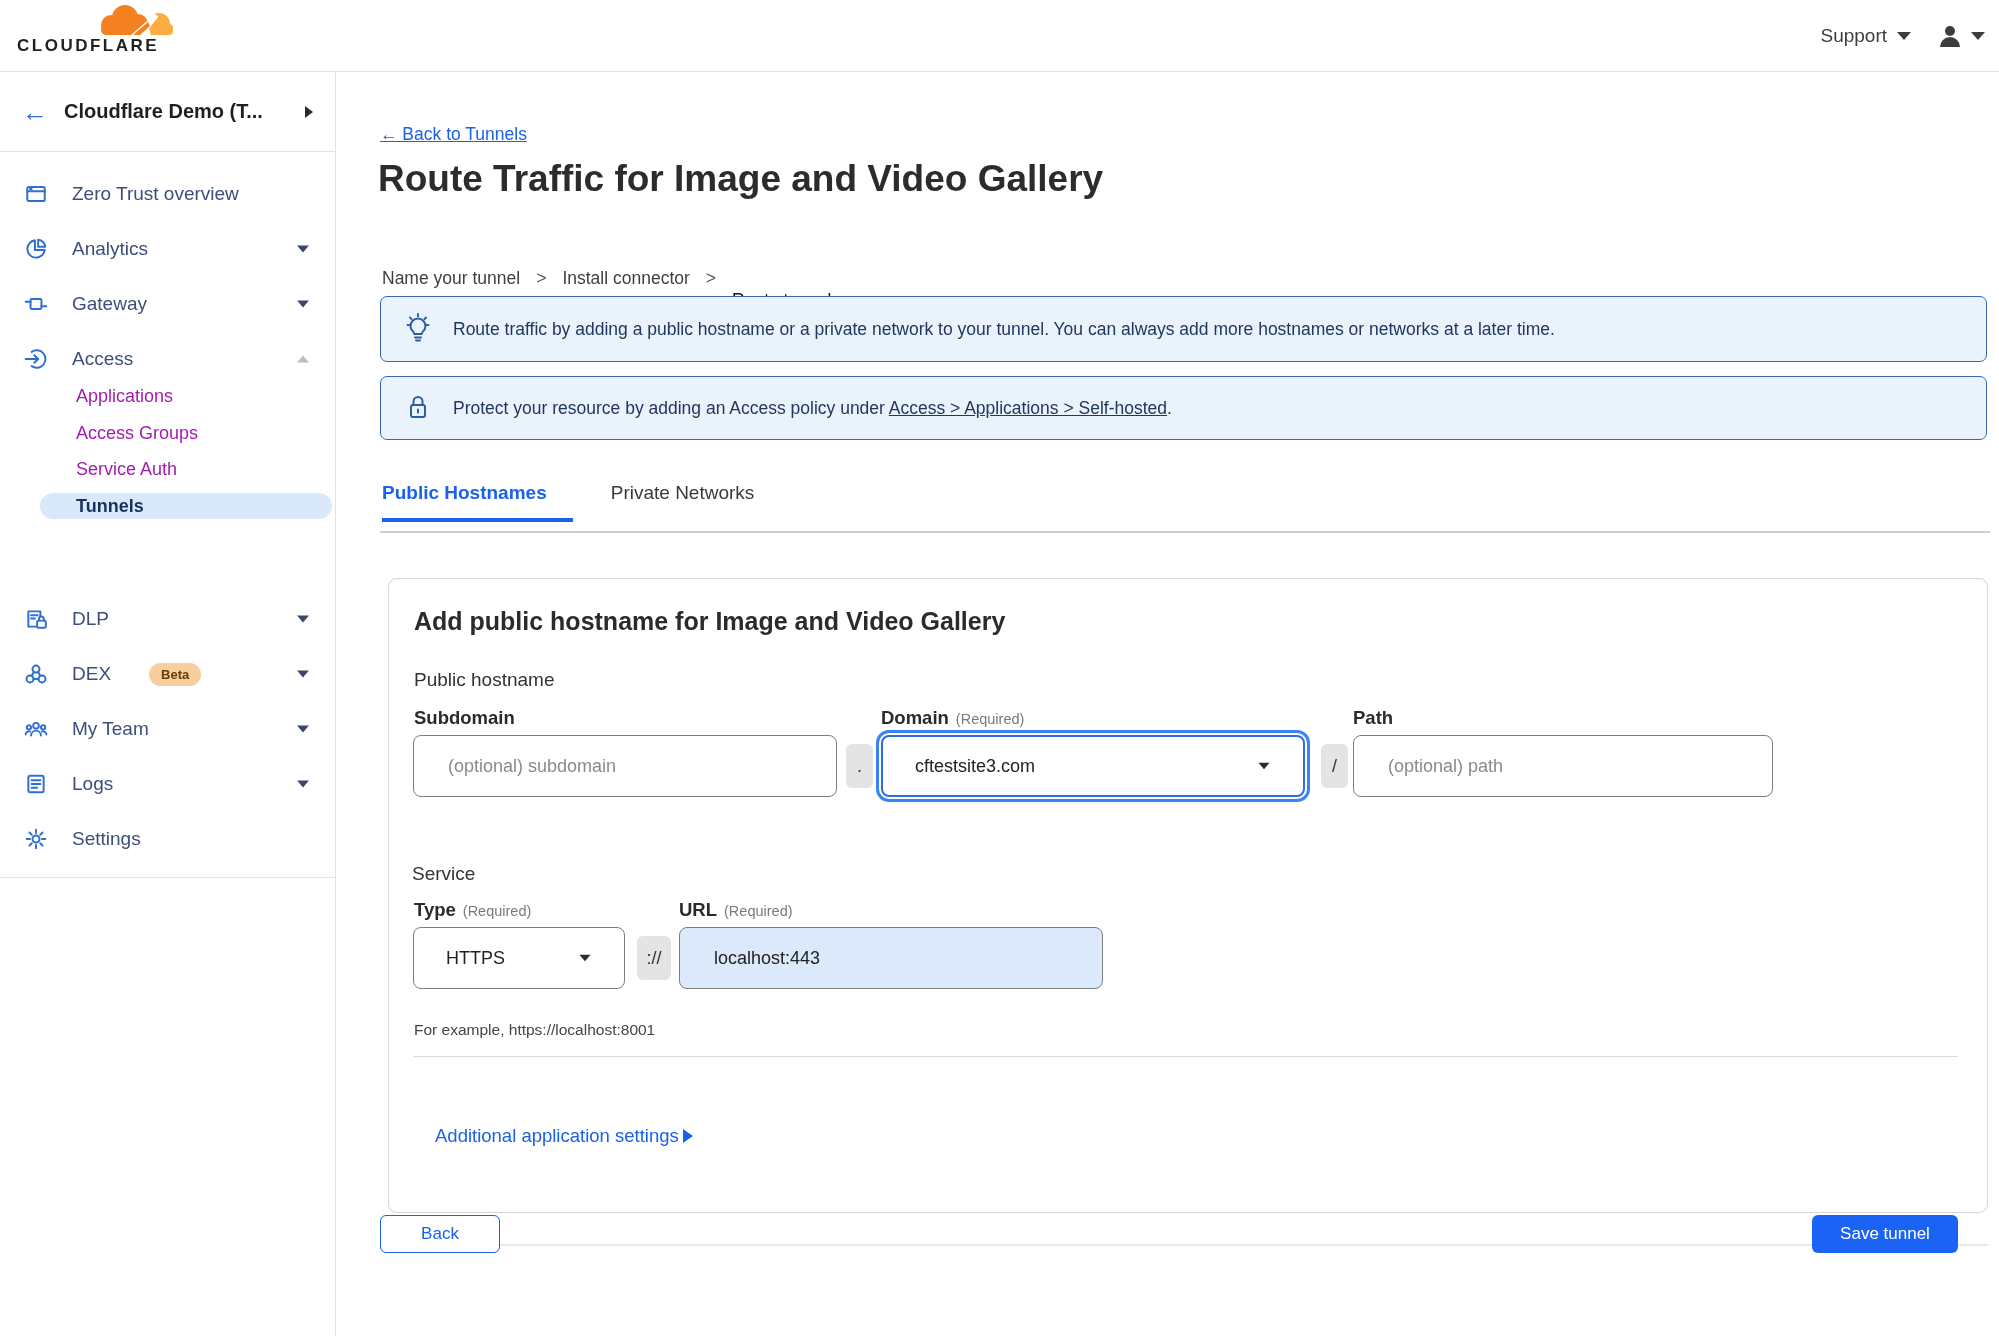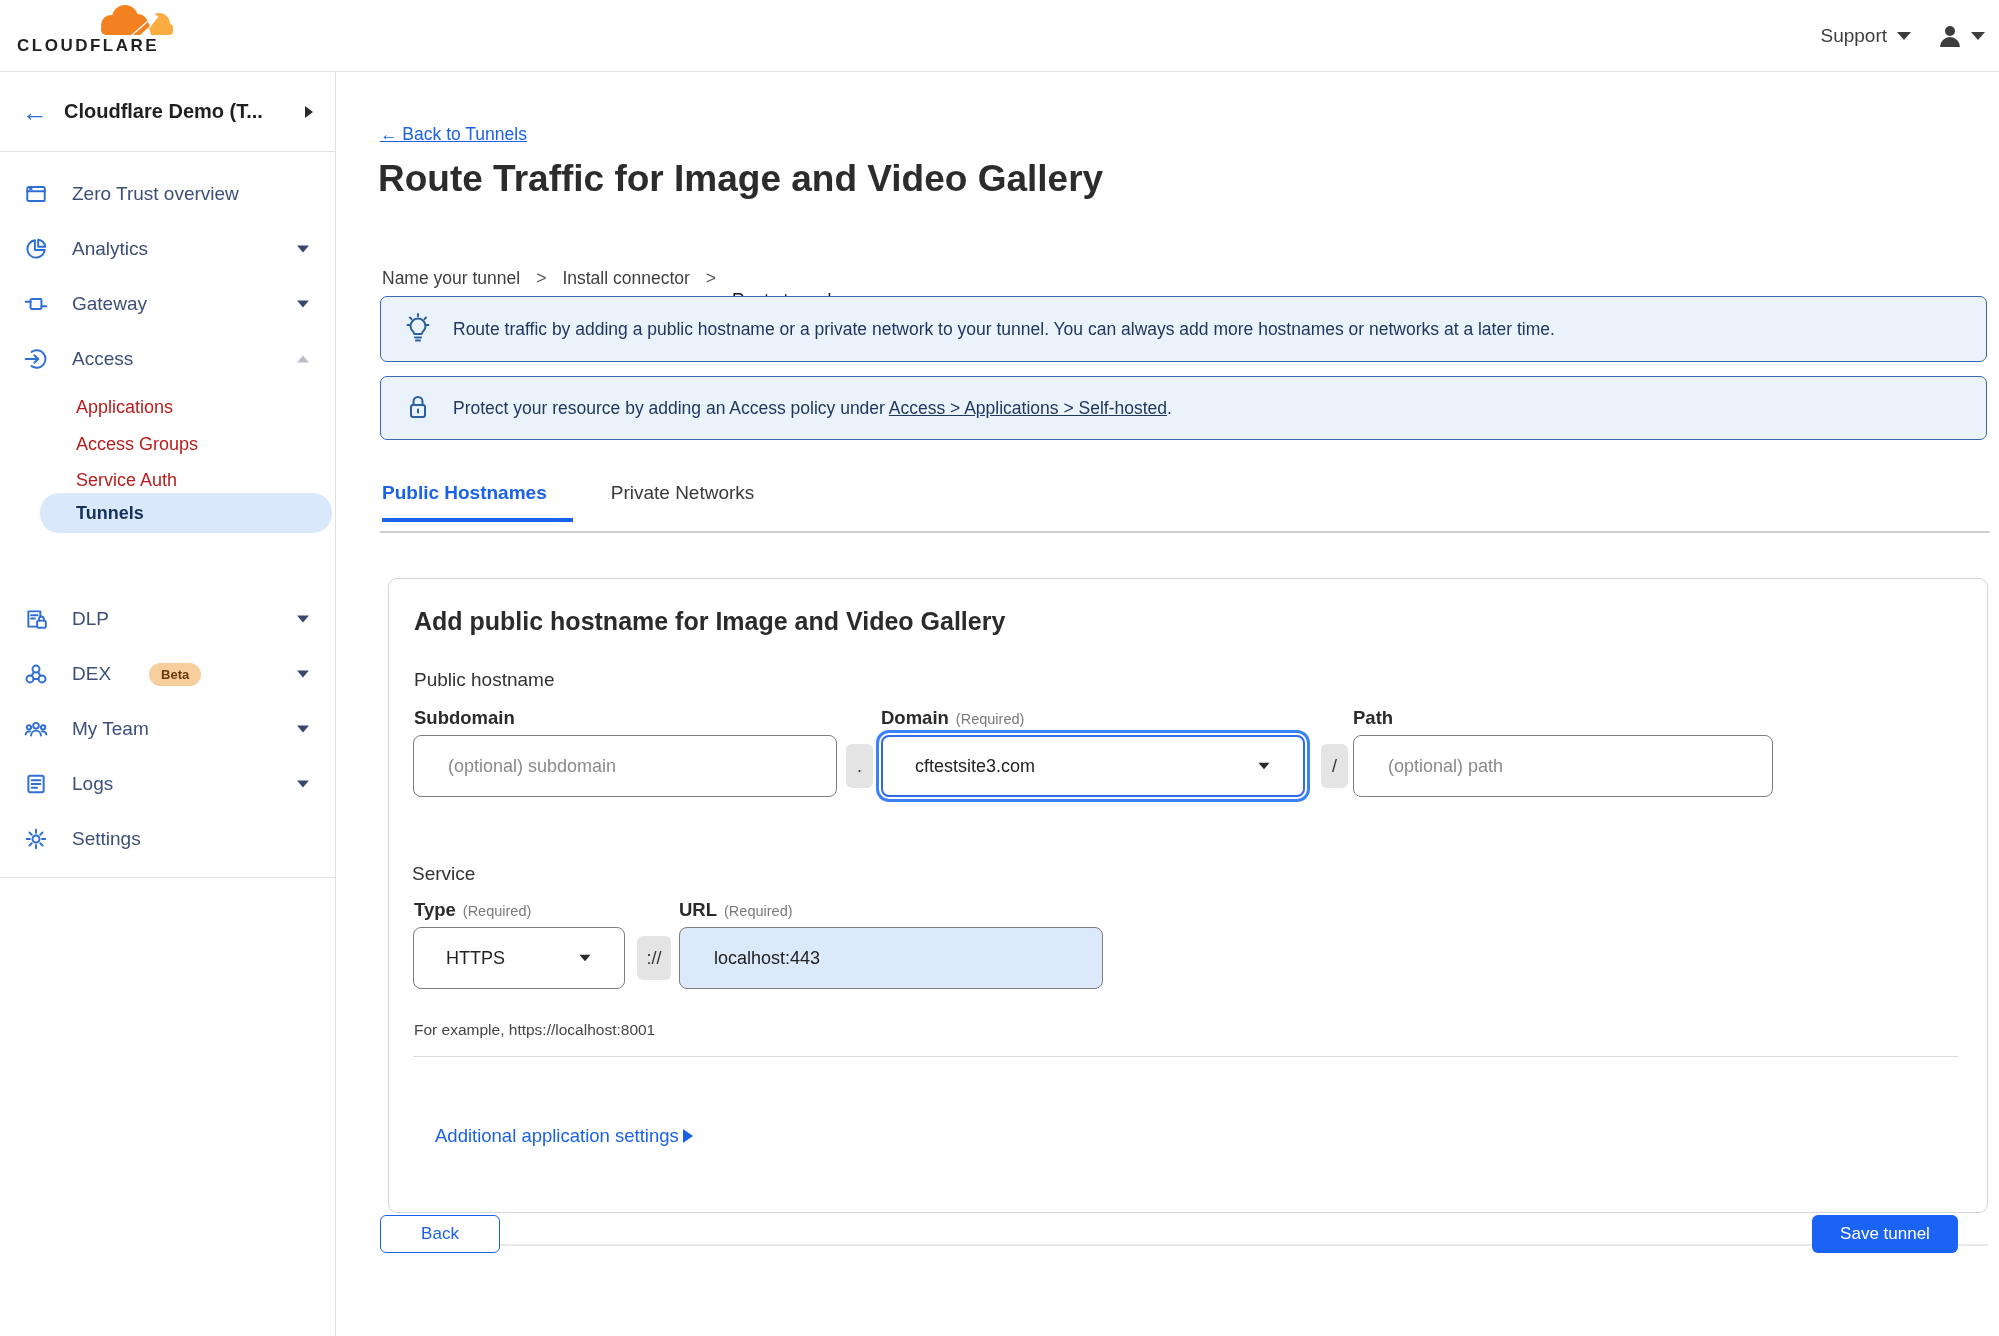--- a/index.html
+++ b/index.html
@@ -28,23 +28,23 @@
   .sidebar{position:absolute;top:72px;left:0;width:336px;height:1264px;background:#fff;
            border-right:1px solid #e2e2e2;}
   .account{position:absolute;top:0;left:0;right:0;height:80px;border-bottom:1px solid #e2e2e2;
            display:flex;align-items:center;padding:0 22px;gap:16px;}
   .back-arrow{color:#2f6fd3;font-size:26px;line-height:1;cursor:pointer;}
   .account-name{font-size:20px;font-weight:bold;color:#1f1f1f;flex:1;white-space:nowrap;overflow:hidden;}
   .nav-item{position:absolute;left:0;width:336px;height:44px;display:flex;align-items:center;
             padding:0 26px 0 24px;gap:24px;font-size:19px;color:#3c4e79;cursor:pointer;}
   .nav-icon{width:24px;height:24px;flex:0 0 24px;display:flex;align-items:center;justify-content:center;}
   .nav-caret{margin-left:auto;transform:scale(.85);}
-  .sub-item{position:absolute;left:76px;height:32px;display:flex;align-items:flex-end;
-            font-size:18px;color:#b91c1c;cursor:pointer;}
-  .pill{position:absolute;left:40px;width:292px;height:40px;border-radius:19px;background:#d9e9fb;
+  .sub-item{position:absolute;left:76px;height:32px;display:flex;align-items:flex-start;
+            font-size:18px;color:#a21caf;cursor:pointer;}
+  .pill{position:absolute;left:40px;width:292px;height:26px;border-radius:19px;background:#d9e9fb;
         display:flex;align-items:center;padding-left:36px;font-size:18px;font-weight:bold;
         color:#16325c;cursor:pointer;}
   .beta{margin-left:14px;background:#f7cf9e;color:#6b3a05;font-size:13px;font-weight:bold;
         padding:4px 12px;border-radius:12px;}
   .sidebar-divider{position:absolute;top:805px;left:0;right:0;height:1px;background:#e3e3e3;}
 
   
   .main{position:absolute;left:336px;top:72px;width:1663px;height:1264px;background:#fff;}
   .back-link{position:absolute;left:44px;top:52px;font-size:17.5px;color:#1a62ea;
              text-decoration:underline;cursor:pointer;}

